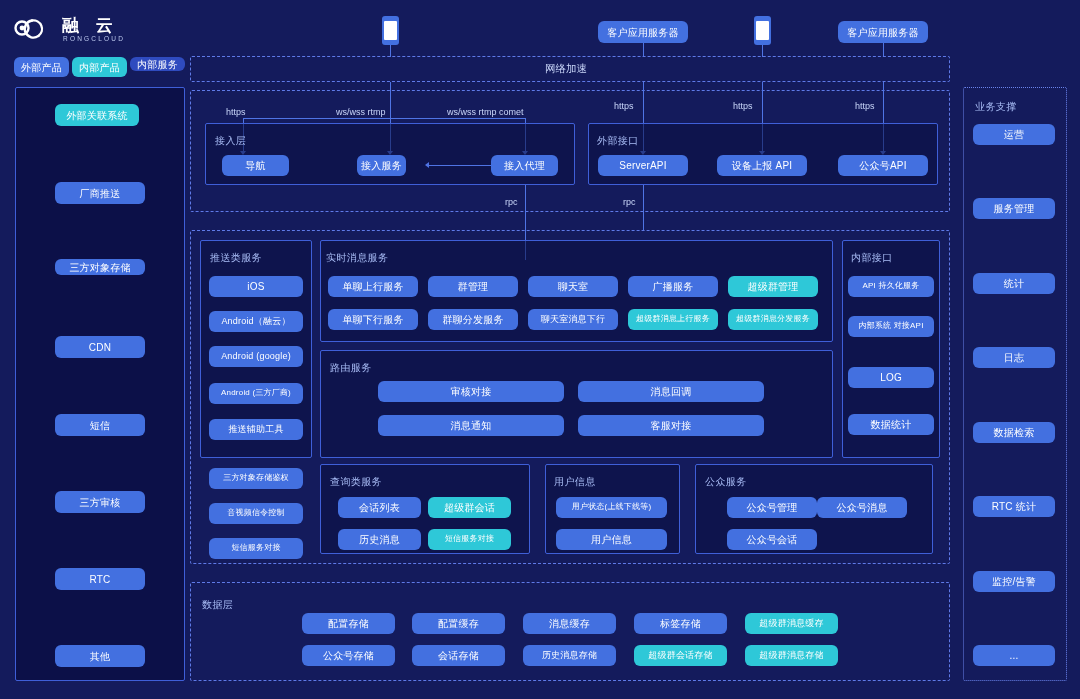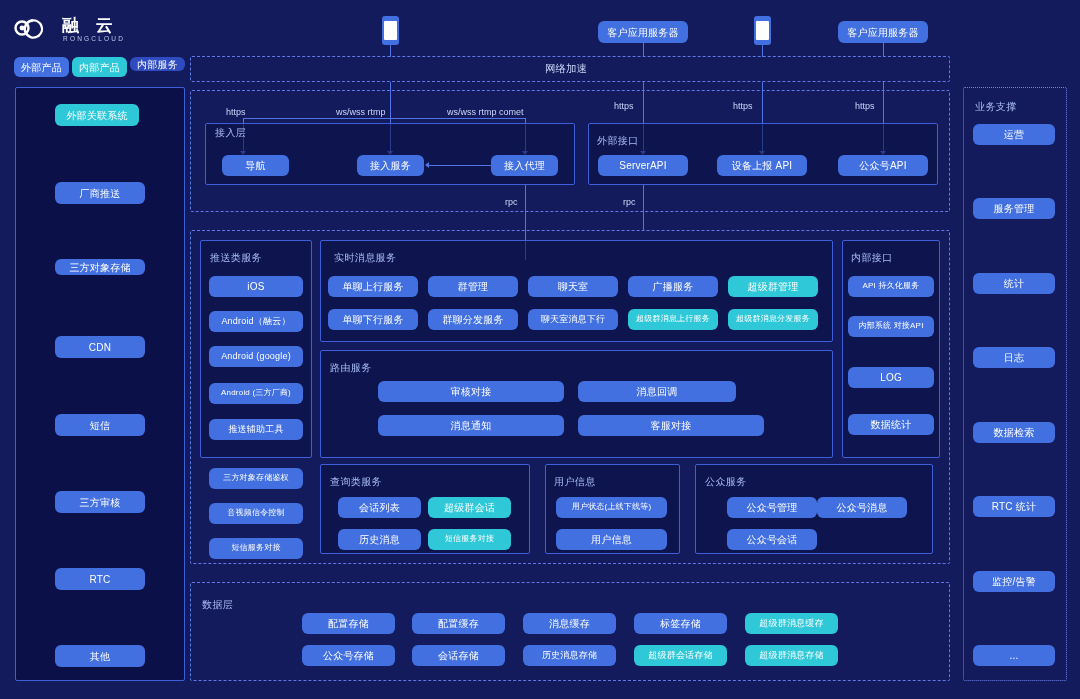--- a/index.html
+++ b/index.html
@@ -155,23 +155,23 @@
   <div class="arrow-down" style="left:522px;top:151px;"></div>
 
   <div class="vline" style="left:643px;top:90px;height:61px;"></div>
   <div class="arrow-down" style="left:640px;top:151px;"></div>
   <div class="vline" style="left:762px;top:90px;height:61px;"></div>
   <div class="arrow-down" style="left:759px;top:151px;"></div>
   <div class="vline" style="left:883px;top:90px;height:61px;"></div>
   <div class="arrow-down" style="left:880px;top:151px;"></div>
 
   <div class="panel" style="left:205px;top:123px;width:370px;height:62px;"></div>
-  <div class="panel-title" style="left:215px;top:126px;font-family:Liberation Serif, serif;">接入层</div>
+  <div class="panel-title" style="left:215px;top:134px;font-family:Liberation Serif, serif;">接入层</div>
   <div class="pill" style="left:222px;top:155px;width:67px;height:21px;">导航</div>
-  <div class="pill" style="left:357px;top:155px;width:67px;height:21px;">接入服务</div>
+  <div class="pill" style="left:357px;top:155px;width:49px;height:21px;">接入服务</div>
   <div class="pill" style="left:491px;top:155px;width:67px;height:21px;">接入代理</div>
 
   <div class="hline" style="left:428px;top:165px;width:63px;"></div>
   <div class="arrow-left" style="left:425px;top:162px;"></div>
 
   <div class="panel" style="left:588px;top:123px;width:350px;height:62px;"></div>
   <div class="panel-title" style="left:597px;top:134px;">外部接口</div>
   <div class="pill" style="left:598px;top:155px;width:90px;height:21px;">ServerAPI</div>
   <div class="pill" style="left:717px;top:155px;width:90px;height:21px;">设备上报 API</div>
   <div class="pill" style="left:838px;top:155px;width:90px;height:21px;">公众号API</div>
@@ -185,36 +185,36 @@
 
   <div class="panel" style="left:200px;top:240px;width:112px;height:218px;"></div>
   <div class="panel-title" style="left:210px;top:251px;">推送类服务</div>
   <div class="pill" style="left:209px;top:276px;width:94px;height:21px;">iOS</div>
   <div class="pill small" style="left:209px;top:311px;width:94px;height:21px;">Android（融云）</div>
   <div class="pill small" style="left:209px;top:346px;width:94px;height:21px;">Android (google)</div>
   <div class="pill tiny" style="left:209px;top:383px;width:94px;height:21px;">Android (三方厂商)</div>
   <div class="pill small" style="left:209px;top:419px;width:94px;height:21px;">推送辅助工具</div>
 
   <div class="panel" style="left:320px;top:240px;width:513px;height:102px;"></div>
-  <div class="panel-title" style="left:334px;top:251px;">实时消息服务</div>
+  <div class="panel-title" style="left:326px;top:251px;">实时消息服务</div>
   <div class="pill" style="left:328px;top:276px;width:90px;height:21px;">单聊上行服务</div>
   <div class="pill" style="left:428px;top:276px;width:90px;height:21px;">群管理</div>
   <div class="pill" style="left:528px;top:276px;width:90px;height:21px;">聊天室</div>
   <div class="pill" style="left:628px;top:276px;width:90px;height:21px;">广播服务</div>
   <div class="pill teal" style="left:728px;top:276px;width:90px;height:21px;">超级群管理</div>
   <div class="pill" style="left:328px;top:309px;width:90px;height:21px;">单聊下行服务</div>
   <div class="pill" style="left:428px;top:309px;width:90px;height:21px;">群聊分发服务</div>
   <div class="pill small" style="left:528px;top:309px;width:90px;height:21px;">聊天室消息下行</div>
   <div class="pill tiny teal" style="left:628px;top:309px;width:90px;height:21px;">超级群消息上行服务</div>
   <div class="pill tiny teal" style="left:728px;top:309px;width:90px;height:21px;">超级群消息分发服务</div>
 
   <div class="panel" style="left:320px;top:350px;width:513px;height:108px;"></div>
   <div class="panel-title" style="left:330px;top:361px;">路由服务</div>
   <div class="pill" style="left:378px;top:381px;width:186px;height:21px;">审核对接</div>
-  <div class="pill" style="left:578px;top:381px;width:158px;height:21px;">消息回调</div>
+  <div class="pill" style="left:578px;top:381px;width:186px;height:21px;">消息回调</div>
   <div class="pill" style="left:378px;top:415px;width:186px;height:21px;">消息通知</div>
   <div class="pill" style="left:578px;top:415px;width:186px;height:21px;">客服对接</div>
 
   <div class="panel" style="left:842px;top:240px;width:98px;height:218px;"></div>
   <div class="panel-title" style="left:851px;top:251px;">内部接口</div>
   <div class="pill tiny" style="left:848px;top:276px;width:86px;height:21px;">API 持久化服务</div>
   <div class="pill tiny" style="left:848px;top:316px;width:86px;height:21px;">内部系统 对接API</div>
   <div class="pill" style="left:848px;top:367px;width:86px;height:21px;">LOG</div>
   <div class="pill" style="left:848px;top:414px;width:86px;height:21px;">数据统计</div>
 

